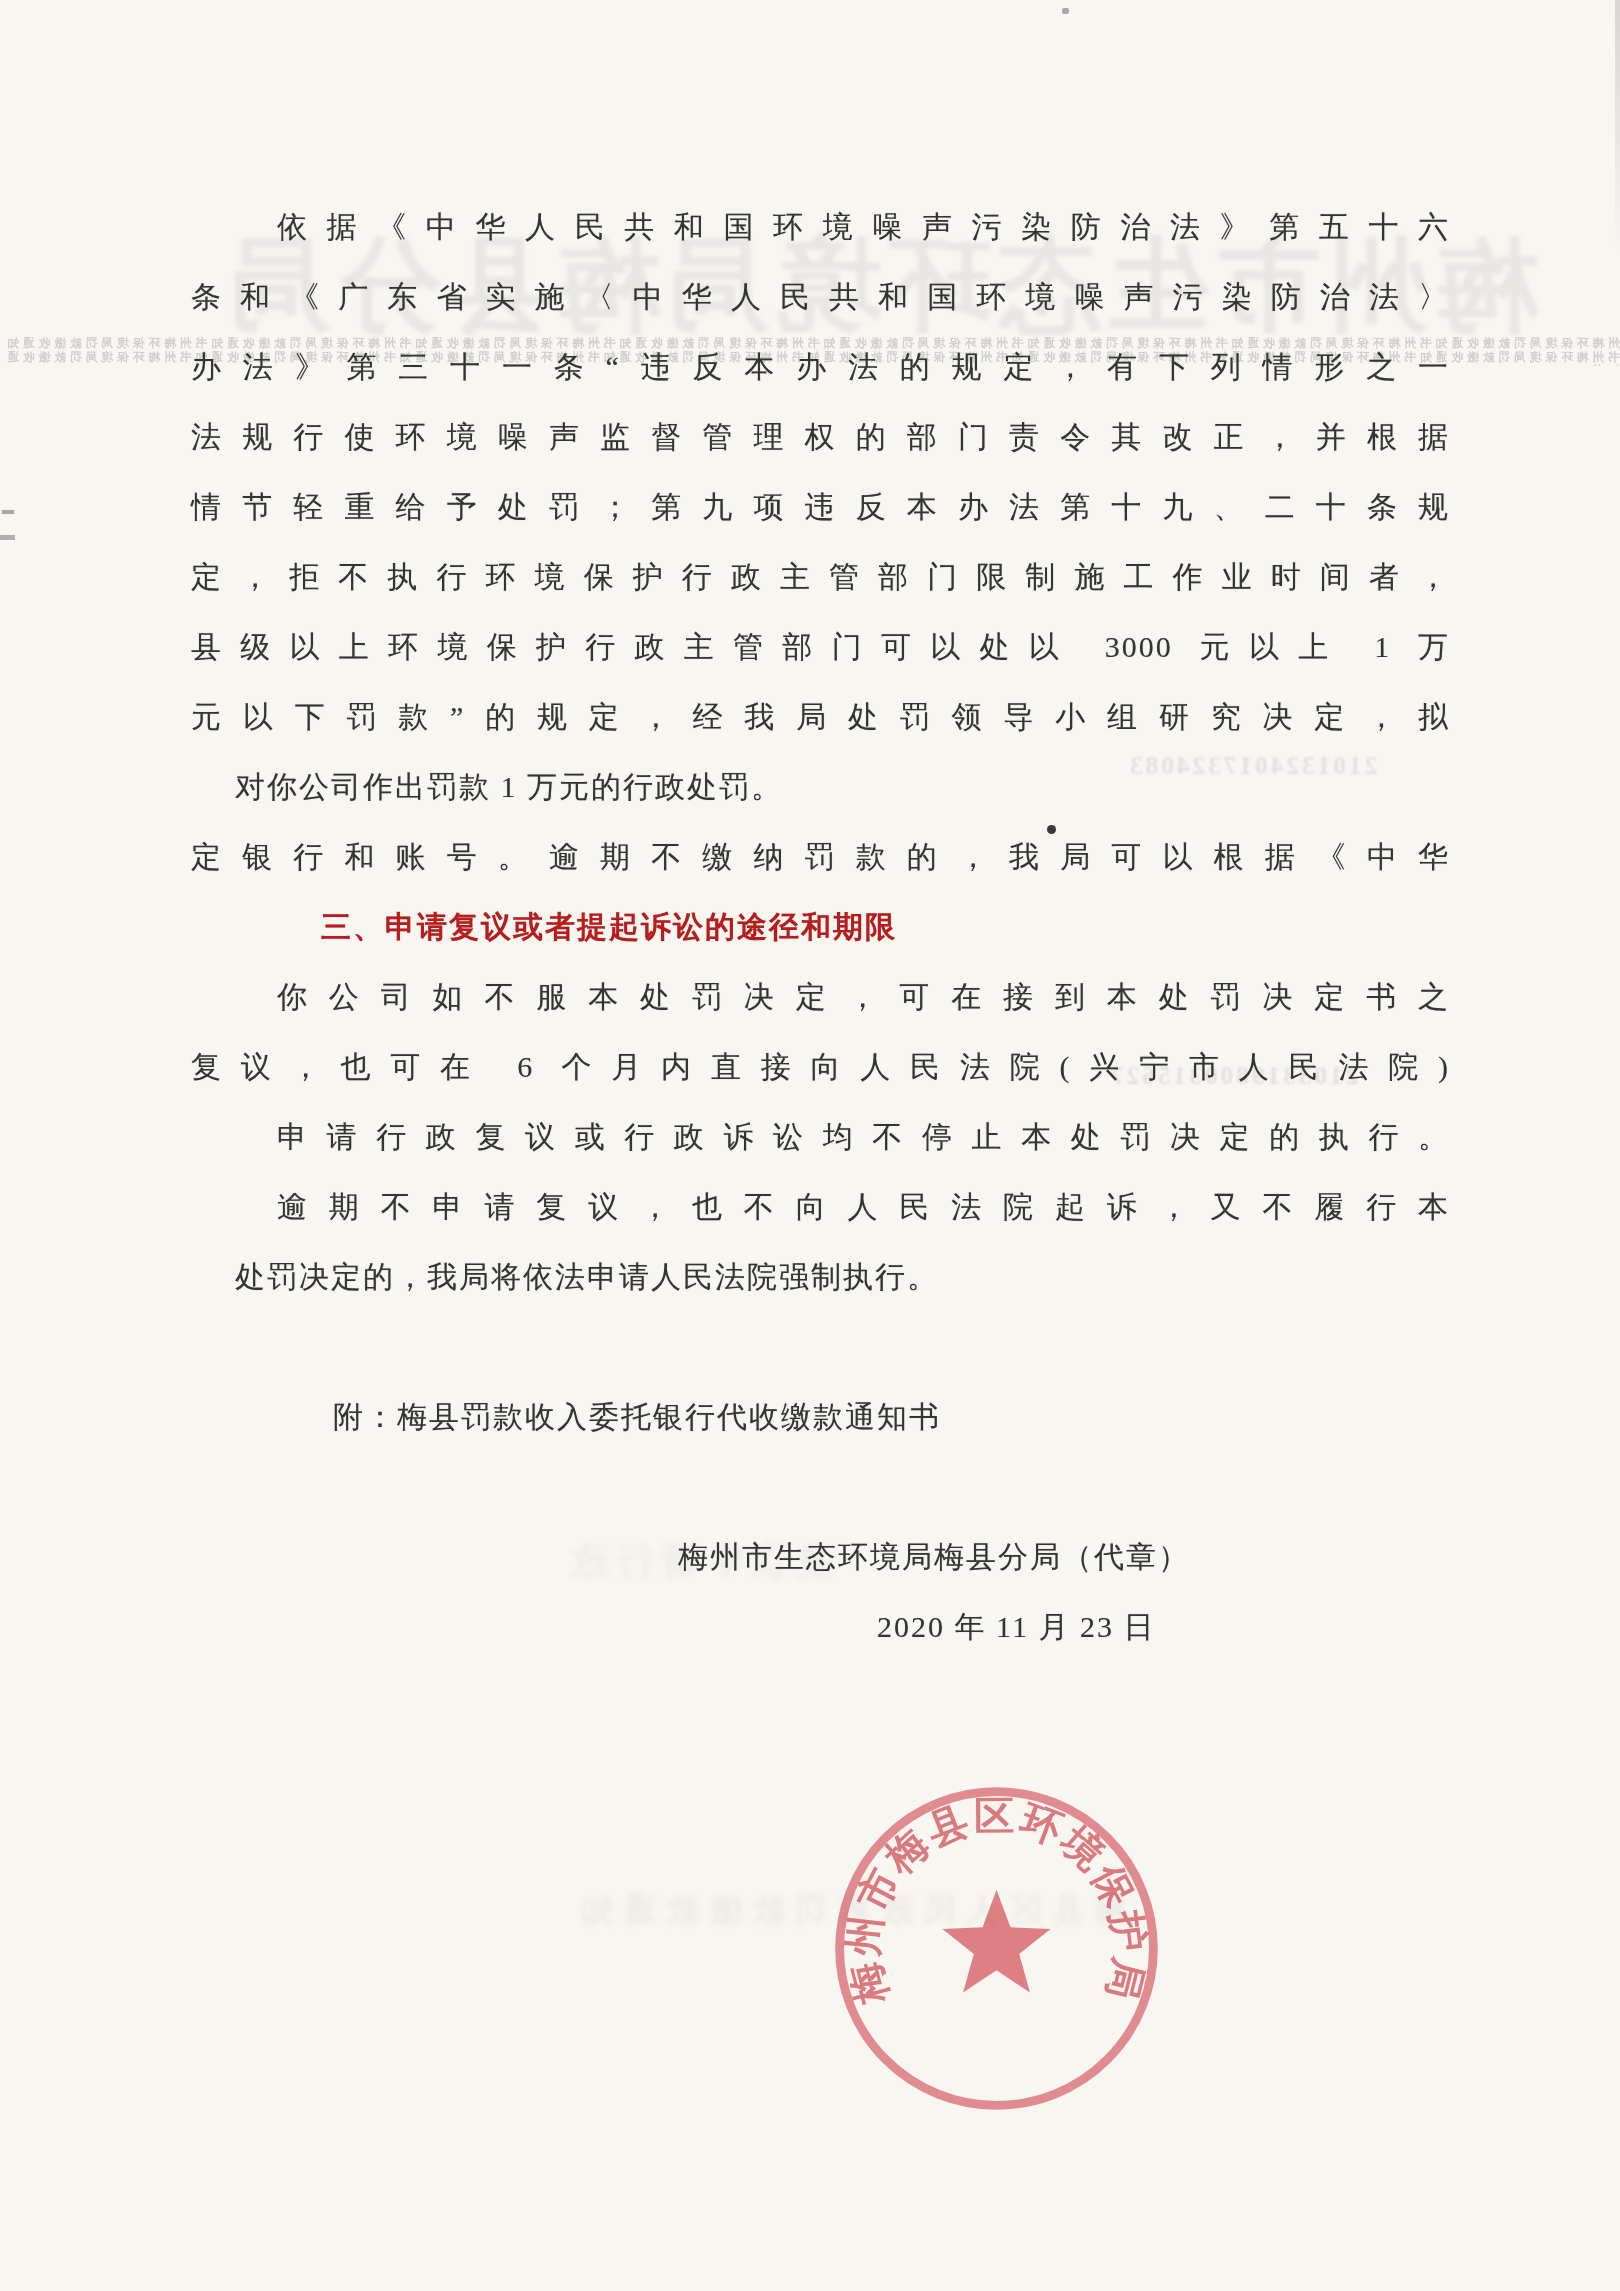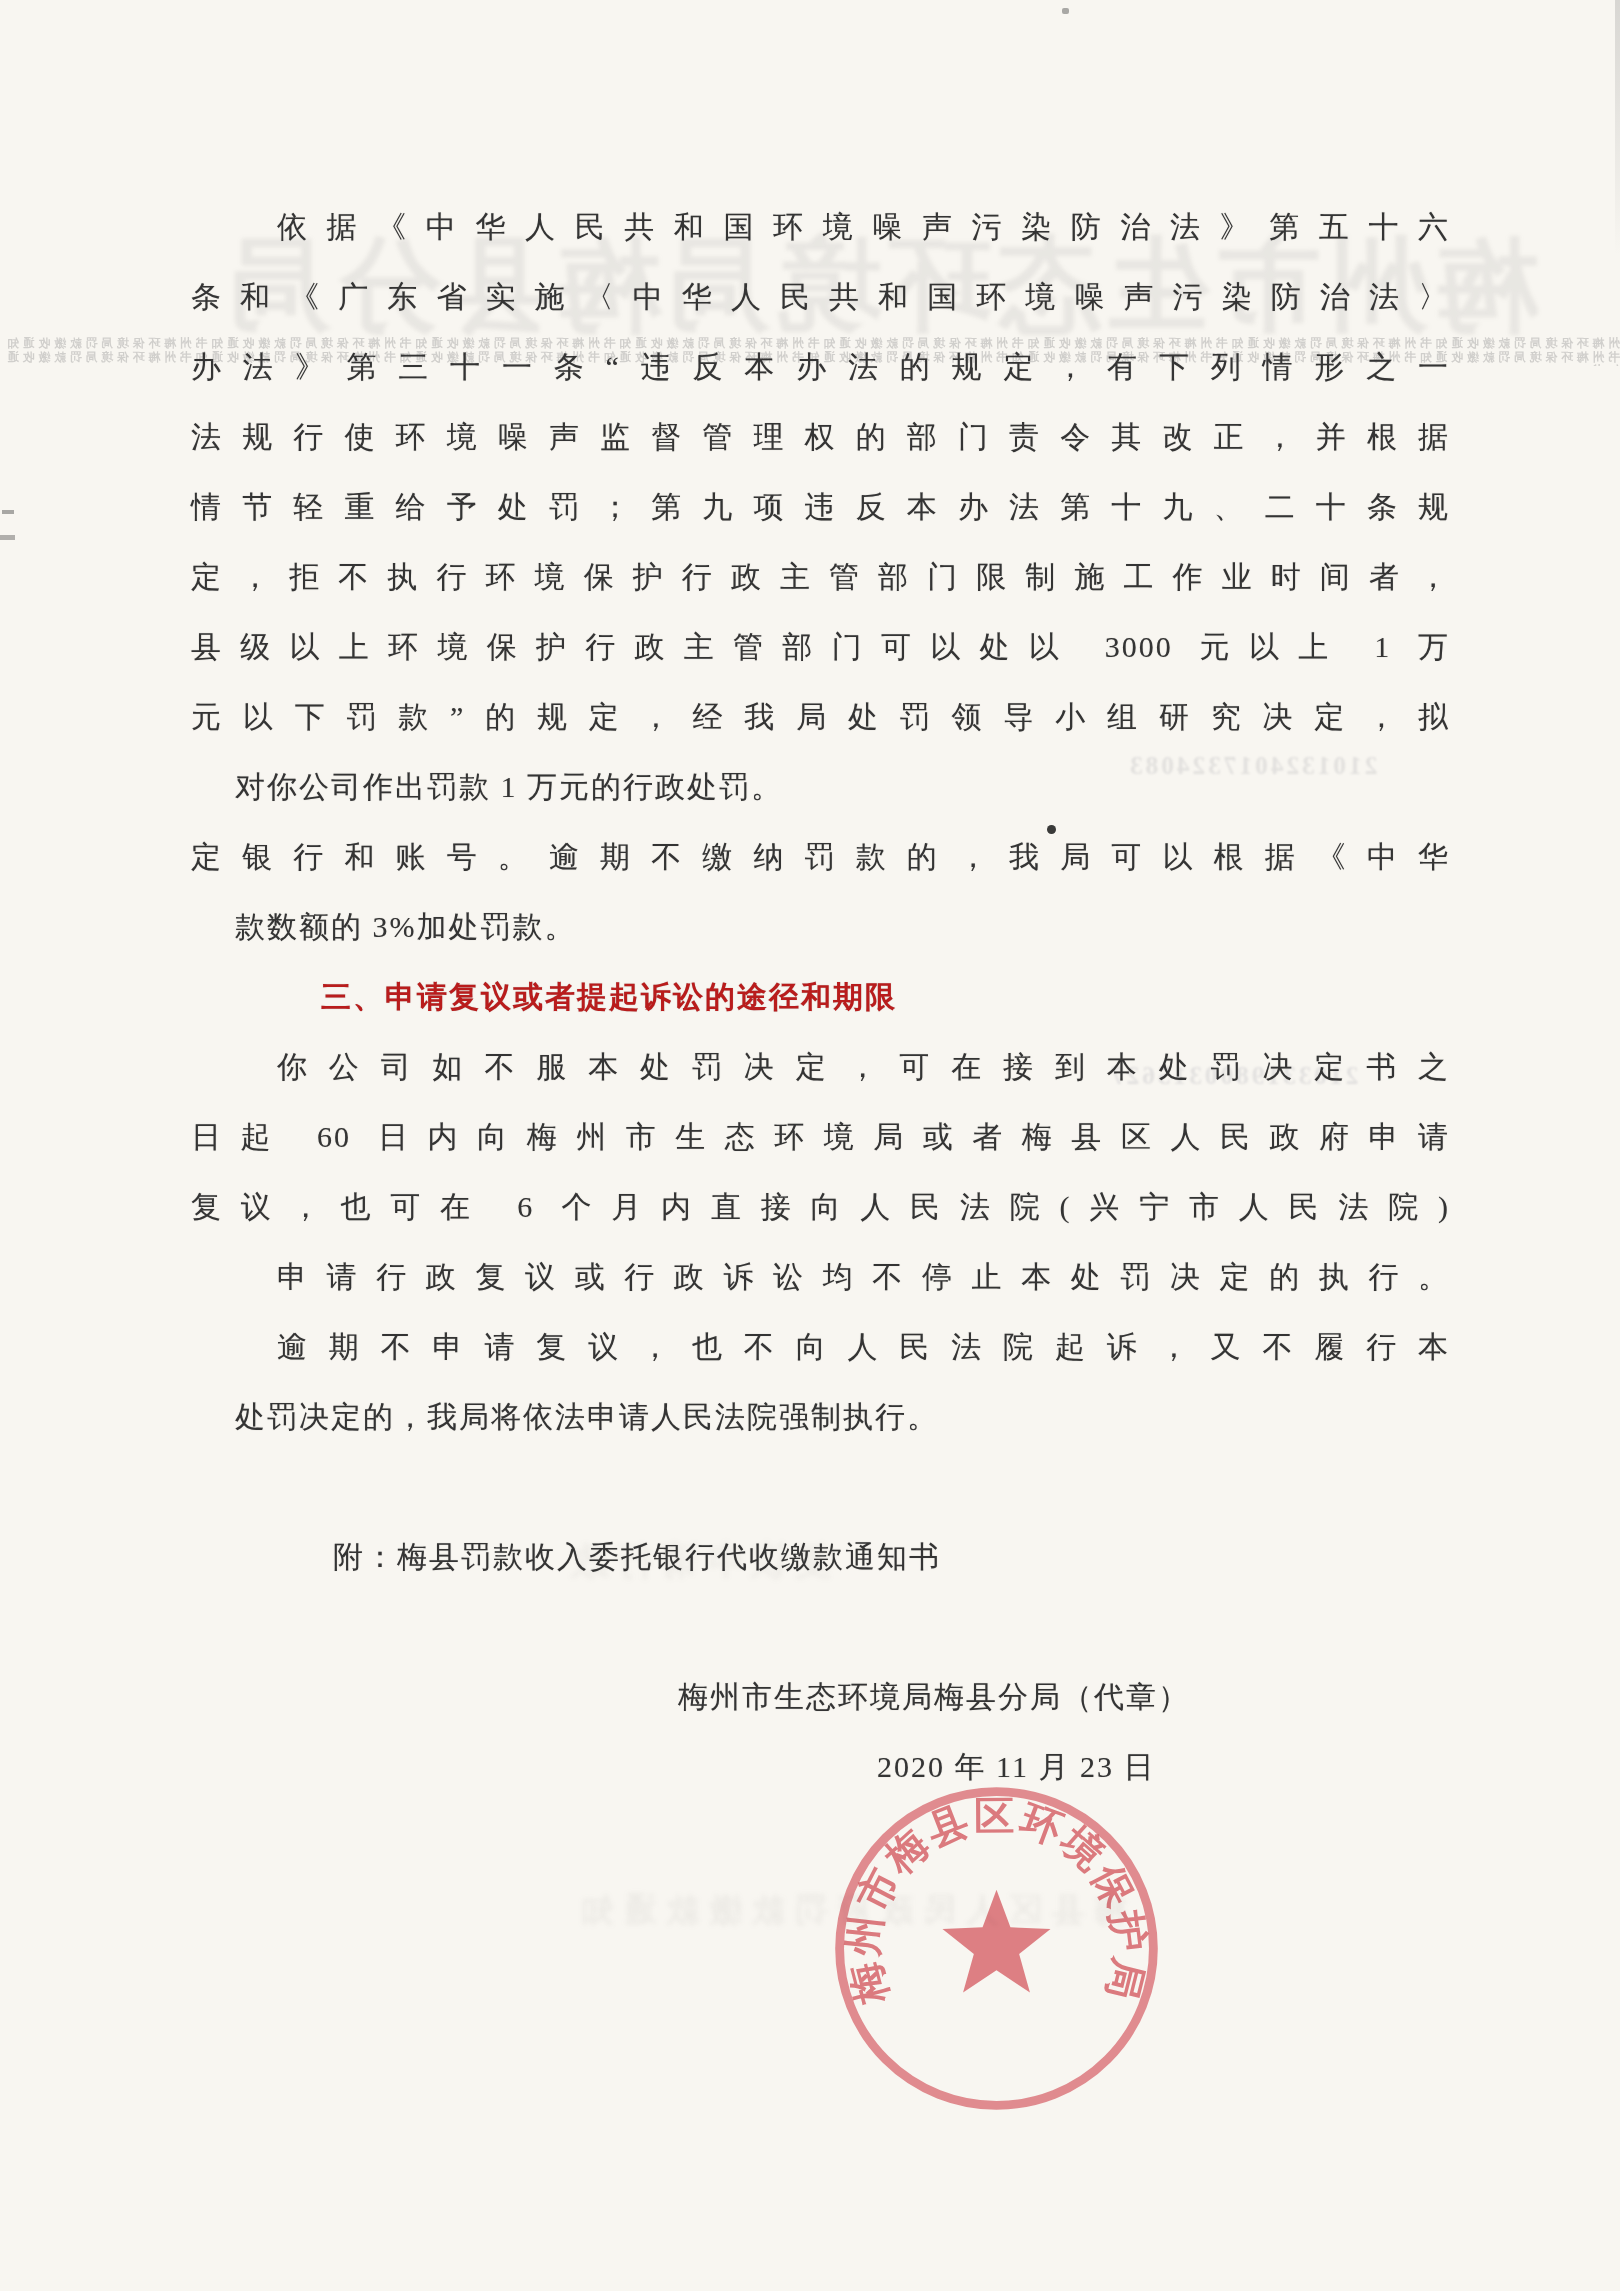--- a/index.html
+++ b/index.html
@@ -138,24 +138,22 @@
     <div class="line indent">依据《中华人民共和国环境噪声污染防治法》第五十六</div>
     <div class="line">条和《广东省实施〈中华人民共和国环境噪声污染防治法〉</div>
     <div class="line">办法》第三十一条“违反本办法的规定，有下列情形之一</div>
     <div class="line">法规行使环境噪声监督管理权的部门责令其改正，并根据</div>
     <div class="line">情节轻重给予处罚；第九项违反本办法第十九、二十条规</div>
     <div class="line">定，拒不执行环境保护行政主管部门限制施工作业时间者，</div>
     <div class="line">县级以上环境保护行政主管部门可以处以 3000 元以上 1 万</div>
     <div class="line">元以下罚款”的规定，经我局处罚领导小组研究决定，拟</div>
     <div class="line end">对你公司作出罚款 1 万元的行政处罚。</div>
     <div class="line">定银行和账号。逾期不缴纳罚款的，我局可以根据《中华</div>
-    <div class="line end">款数额的 3%加处罚款。</div>
     <div class="line indent bold end">三、申请复议或者提起诉讼的途径和期限</div>
     <div class="line indent">你公司如不服本处罚决定，可在接到本处罚决定书之</div>
-    <div class="line">日起 60 日内向梅州市生态环境局或者梅县区人民政府申请</div>
     <div class="line">复议，也可在 6 个月内直接向人民法院(兴宁市人民法院)</div>
     <div class="line indent">申请行政复议或行政诉讼均不停止本处罚决定的执行。</div>
     <div class="line indent">逾期不申请复议，也不向人民法院起诉，又不履行本</div>
     <div class="line end">处罚决定的，我局将依法申请人民法院强制执行。</div>
     <div class="spacer"></div>
     <div class="attach">附：梅县罚款收入委托银行代收缴款通知书</div>
     <div class="spacer"></div>
     <div class="sig">梅州市生态环境局梅县分局（代章）</div>
     <div class="date">2020 年 11 月 23 日</div>
   </div>

